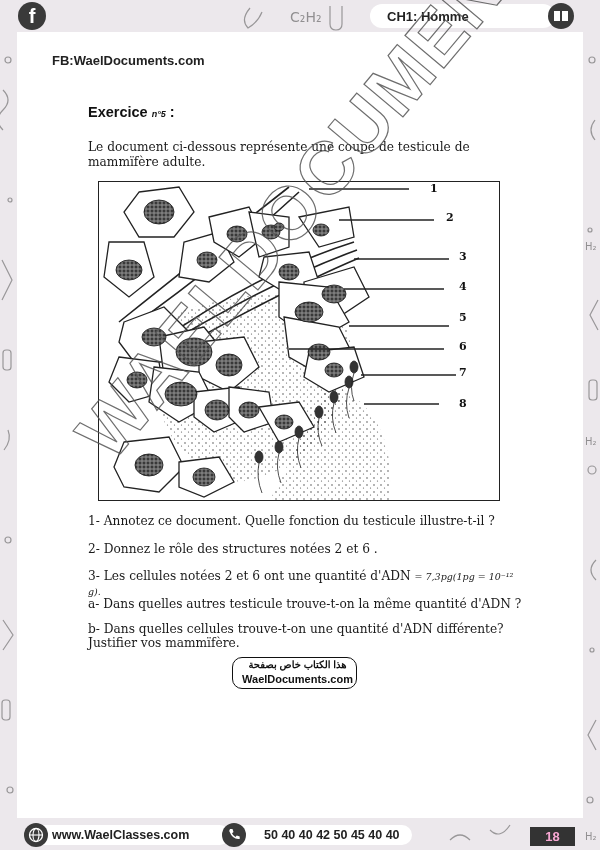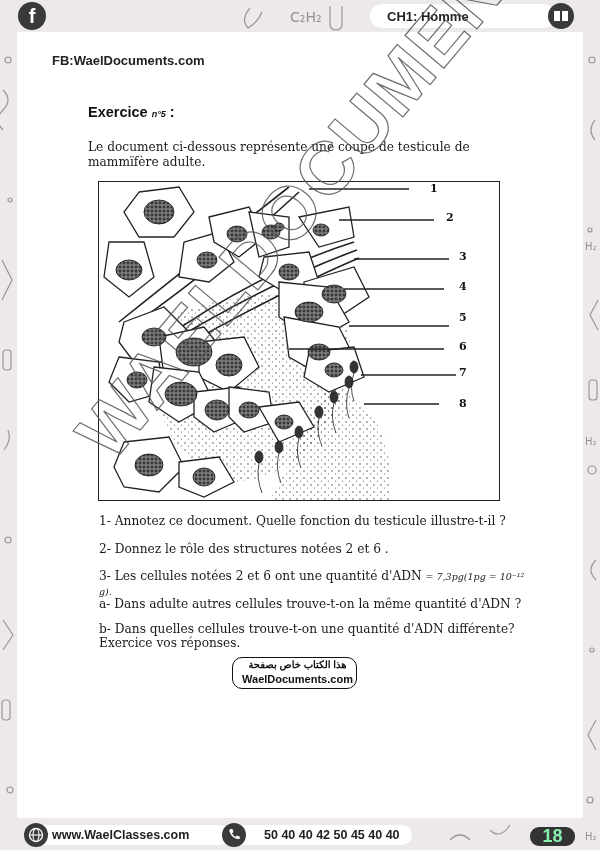--- a/index.html
+++ b/index.html
@@ -45,21 +45,21 @@
   }
   .figure {
     position: absolute; left: 98px; top: 181px; width: 402px; height: 320px;
     border: 1.5px solid #222; background: #fff; z-index: 2; overflow: hidden;
   }
   .label-num {
     position: absolute; font-family: "DejaVu Serif", serif; font-weight: bold;
     font-size: 11px; color: #111; z-index: 3;
   }
   .question {
-    position: absolute; left: 88px; font-size: 12.2px; color: #1a1a1a; z-index: 2; width: 440px; line-height: 14px; margin-left: 11px;
+    position: absolute; left: 88px; font-size: 12.2px; color: #1a1a1a; z-index: 2; width: 440px; line-height: 14px;
   }
   .formula { font-family: "DejaVu Serif", serif; font-style: italic; font-size: 9.5px; }
   .stamp {
     position: absolute; left: 232px; top: 657px; width: 125px; height: 32px;
     border: 1.5px solid #111; border-radius: 10px; background: #fff; z-index: 3;
     text-align: center; font-family: "Liberation Sans", sans-serif; font-weight: bold; color: #111; padding-left: 6px;
   }
   .stamp .ar { font-size: 10px; line-height: 14px; direction: rtl; }
   .stamp .en { font-size: 11px; line-height: 14px; }
   .watermark {
@@ -75,22 +75,22 @@
     display: flex; align-items: center; z-index: 3;
   }
   .web-pill { left: 30px; width: 200px; padding-left: 22px; }
   .phone-pill { left: 232px; width: 180px; padding-left: 32px; align-items: center; }
   .circ-icon {
     position: absolute; top: 823px; width: 24px; height: 24px; border-radius: 50%;
     background: #3a3a3a; z-index: 4; display: flex; align-items: center; justify-content: center;
   }
   .page-num {
     position: absolute; left: 530px; top: 827px; width: 45px; height: 19px;
-    background: #333; color: #86efac; font-family: "Liberation Sans", sans-serif; font-weight: bold;
-    font-size: 18px; display: flex; align-items: center; justify-content: center; z-index: 3; border-radius: 9px;
+    background: #333; color: #f9a8d4; font-family: "Liberation Sans", sans-serif; font-weight: bold;
+    font-size: 13px; display: flex; align-items: center; justify-content: center; z-index: 3;
   }
 </style>
 </head>
 <body>
 
 <svg class="bg-doodles" width="600" height="850" viewBox="0 0 600 850">
   <g fill="none" stroke="#555" stroke-width="1.2" opacity="0.55">
     <circle cx="8" cy="60" r="3"></circle>
       <circle cx="592" cy="60" r="3"></circle>
     <path d="M3 90 q10 10 0 20 q-10 10 0 20"></path>
@@ -255,23 +255,23 @@
 <span class="label-num" style="left:459px;top:311px">5</span>
 <span class="label-num" style="left:459px;top:340px">6</span>
 <span class="label-num" style="left:459px;top:366px">7</span>
 <span class="label-num" style="left:459px;top:397px">8</span>
 
 <div class="question" style="top:514px">1- Annotez ce document. Quelle fonction du testicule illustre-t-il ?</div>
 <div class="question" style="top:542px">2- Donnez le rôle des structures notées 2 et 6 .</div>
 <div class="question" style="top:569px">
   <span>3- Les cellules notées 2 et 6 ont une quantité d'ADN </span><span class="formula">= 7,3pg(1pg = 10⁻¹² g).</span>
 </div>
-<div class="question" style="top:597px">a- Dans adulte autres cellules trouve-t-on la même quantité d'ADN ?</div>
+<div class="question" style="top:597px">a- Dans quelles autres testicule trouve-t-on la même quantité d'ADN ?</div>
 <div class="question" style="top:622px">b- Dans quelles cellules trouve-t-on une quantité d'ADN différente?</div>
-<div class="question" style="top:636px">Exercice vos réponses.</div>
+<div class="question" style="top:636px">Justifier vos mammïfère.</div>
 
 <div class="stamp">
   <div class="ar">هذا الكتاب خاص بصفحة</div>
   <div class="en">WaelDocuments.com</div>
 </div>
 
 <div class="watermark">WAELDOCUMENTS.COM</div>
 
 <div class="circ-icon" style="left:24px">
   <svg width="16" height="16" viewBox="0 0 16 16">

